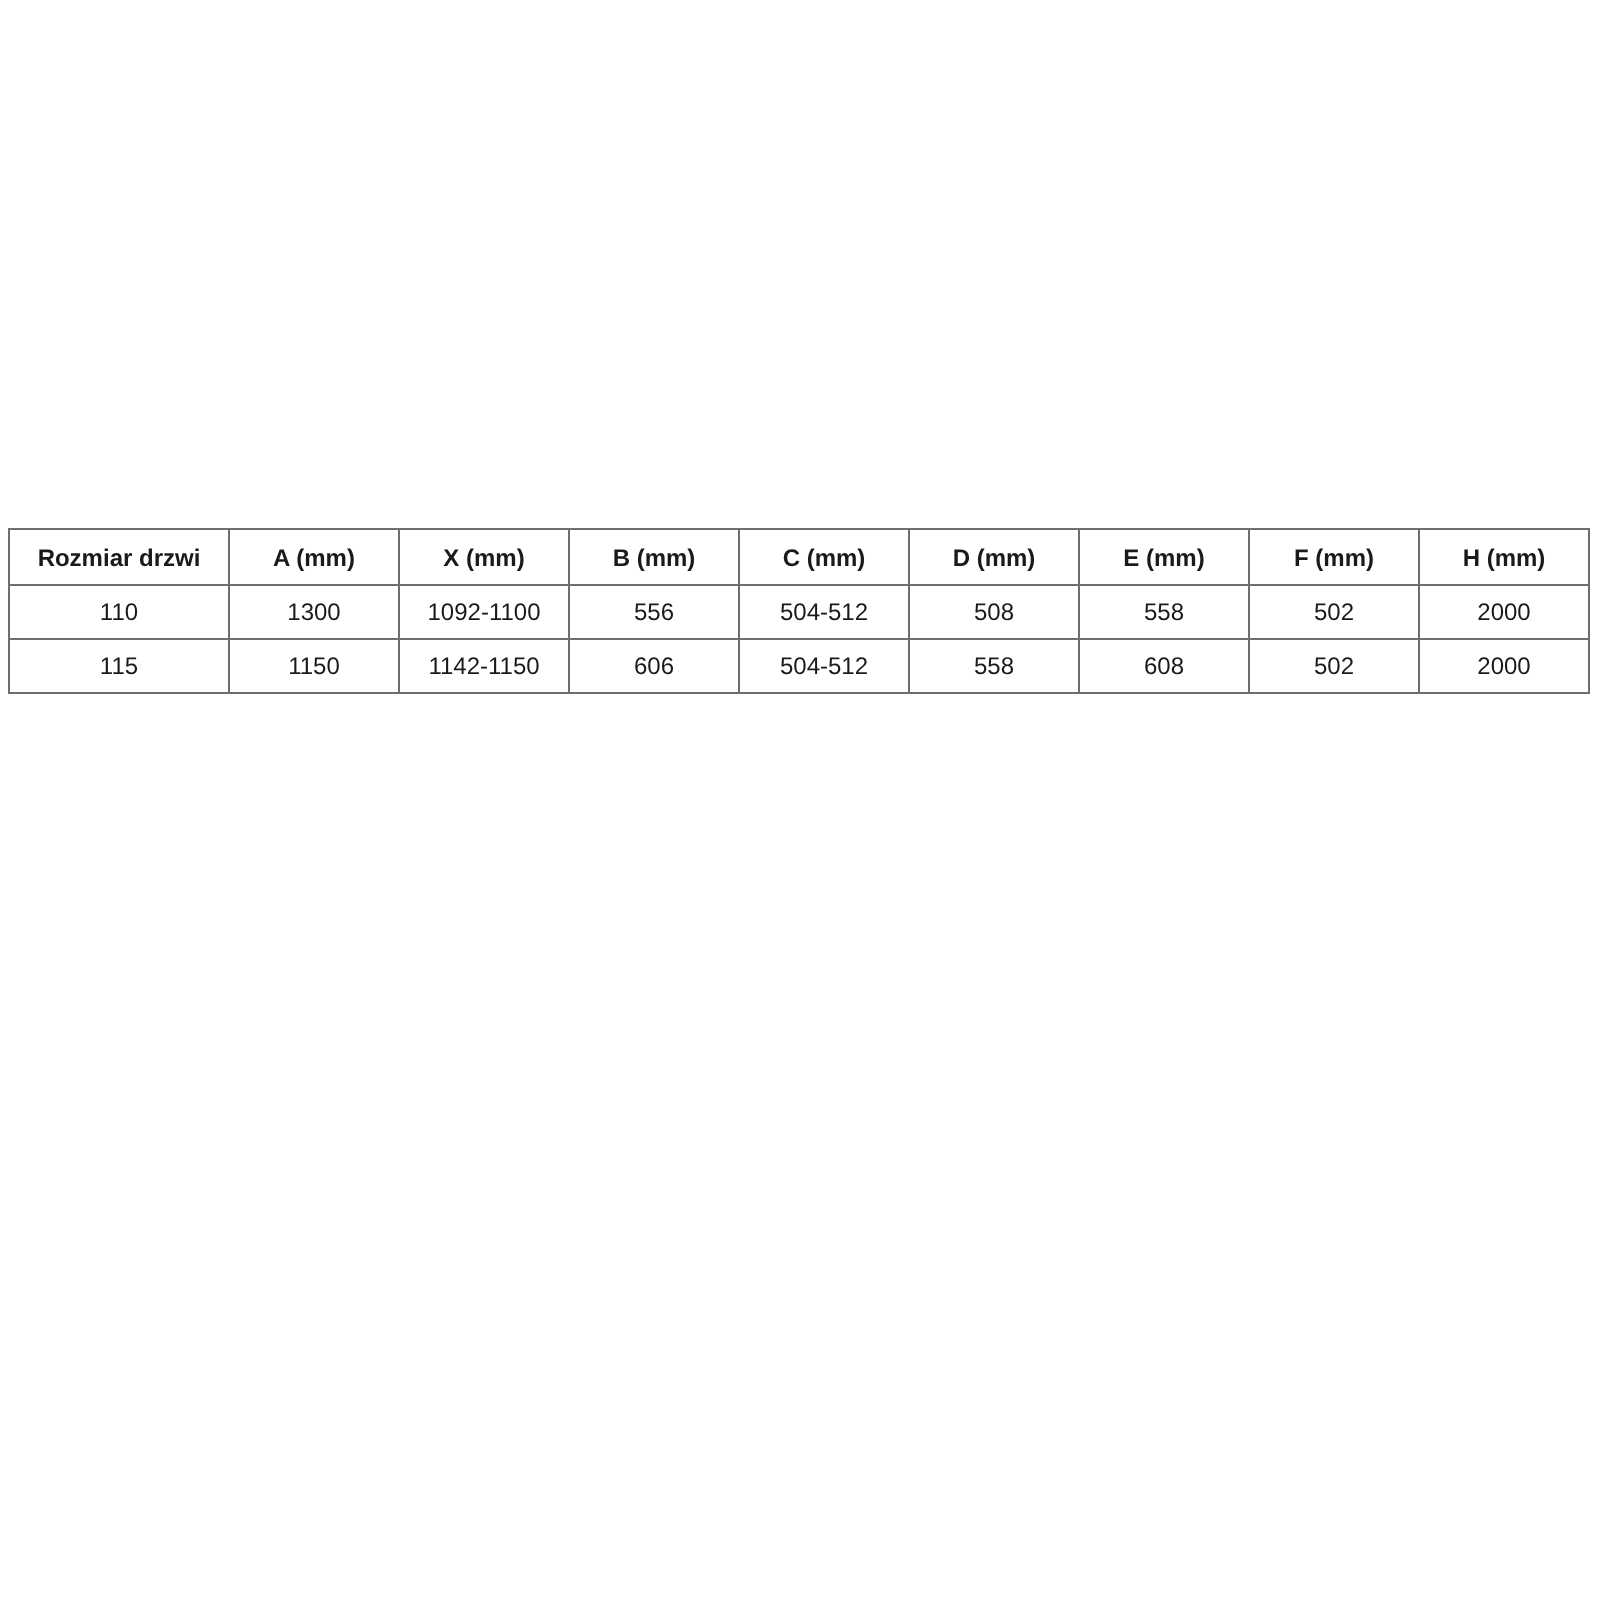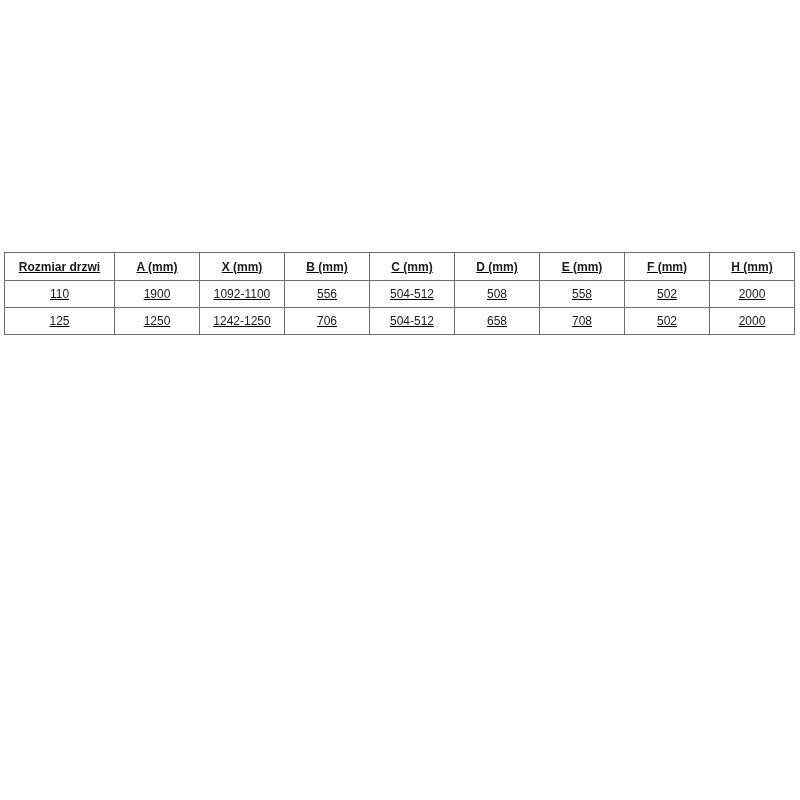--- a/index.html
+++ b/index.html
@@ -9,27 +9,26 @@
   body {
     width: 800px;
     height: 800px;
     background: var(--page-bg, #ffffff);
     font-family: "Liberation Sans", sans-serif;
     position: relative;
     overflow: hidden;
   }
   .spec-table {
     position: absolute;
-    top: 252px;
+    top: 264px;
     left: 4px;
     width: 791px;
     border-collapse: collapse;
     table-layout: fixed;
     background: var(--page-bg, #ffffff);
-    text-decoration: underline;
   }
   .spec-table th,
   .spec-table td {
     border: 1px solid var(--border-color, #6e6e6e);
     text-align: center;
     vertical-align: middle;
     color: var(--text-color, #1a1a1a);
     font-size: 12px;
     padding: 0 2px;
     overflow: hidden;
@@ -72,34 +71,34 @@
         <th>C (mm)</th>
         <th>D (mm)</th>
         <th>E (mm)</th>
         <th>F (mm)</th>
         <th>H (mm)</th>
       </tr>
   </thead>
   <tbody id="table-body">
       <tr>
         <td>110</td>
-        <td>1900</td>
+        <td>1300</td>
         <td>1092-1100</td>
         <td>556</td>
         <td>504-512</td>
         <td>508</td>
         <td>558</td>
         <td>502</td>
         <td>2000</td>
       </tr>
       <tr>
-        <td>125</td>
-        <td>1250</td>
-        <td>1242-1250</td>
-        <td>706</td>
+        <td>115</td>
+        <td>1150</td>
+        <td>1142-1150</td>
+        <td>606</td>
         <td>504-512</td>
-        <td>658</td>
-        <td>708</td>
+        <td>558</td>
+        <td>608</td>
         <td>502</td>
         <td>2000</td>
       </tr>
     </tbody>
 </table>
 
 </body></html>

